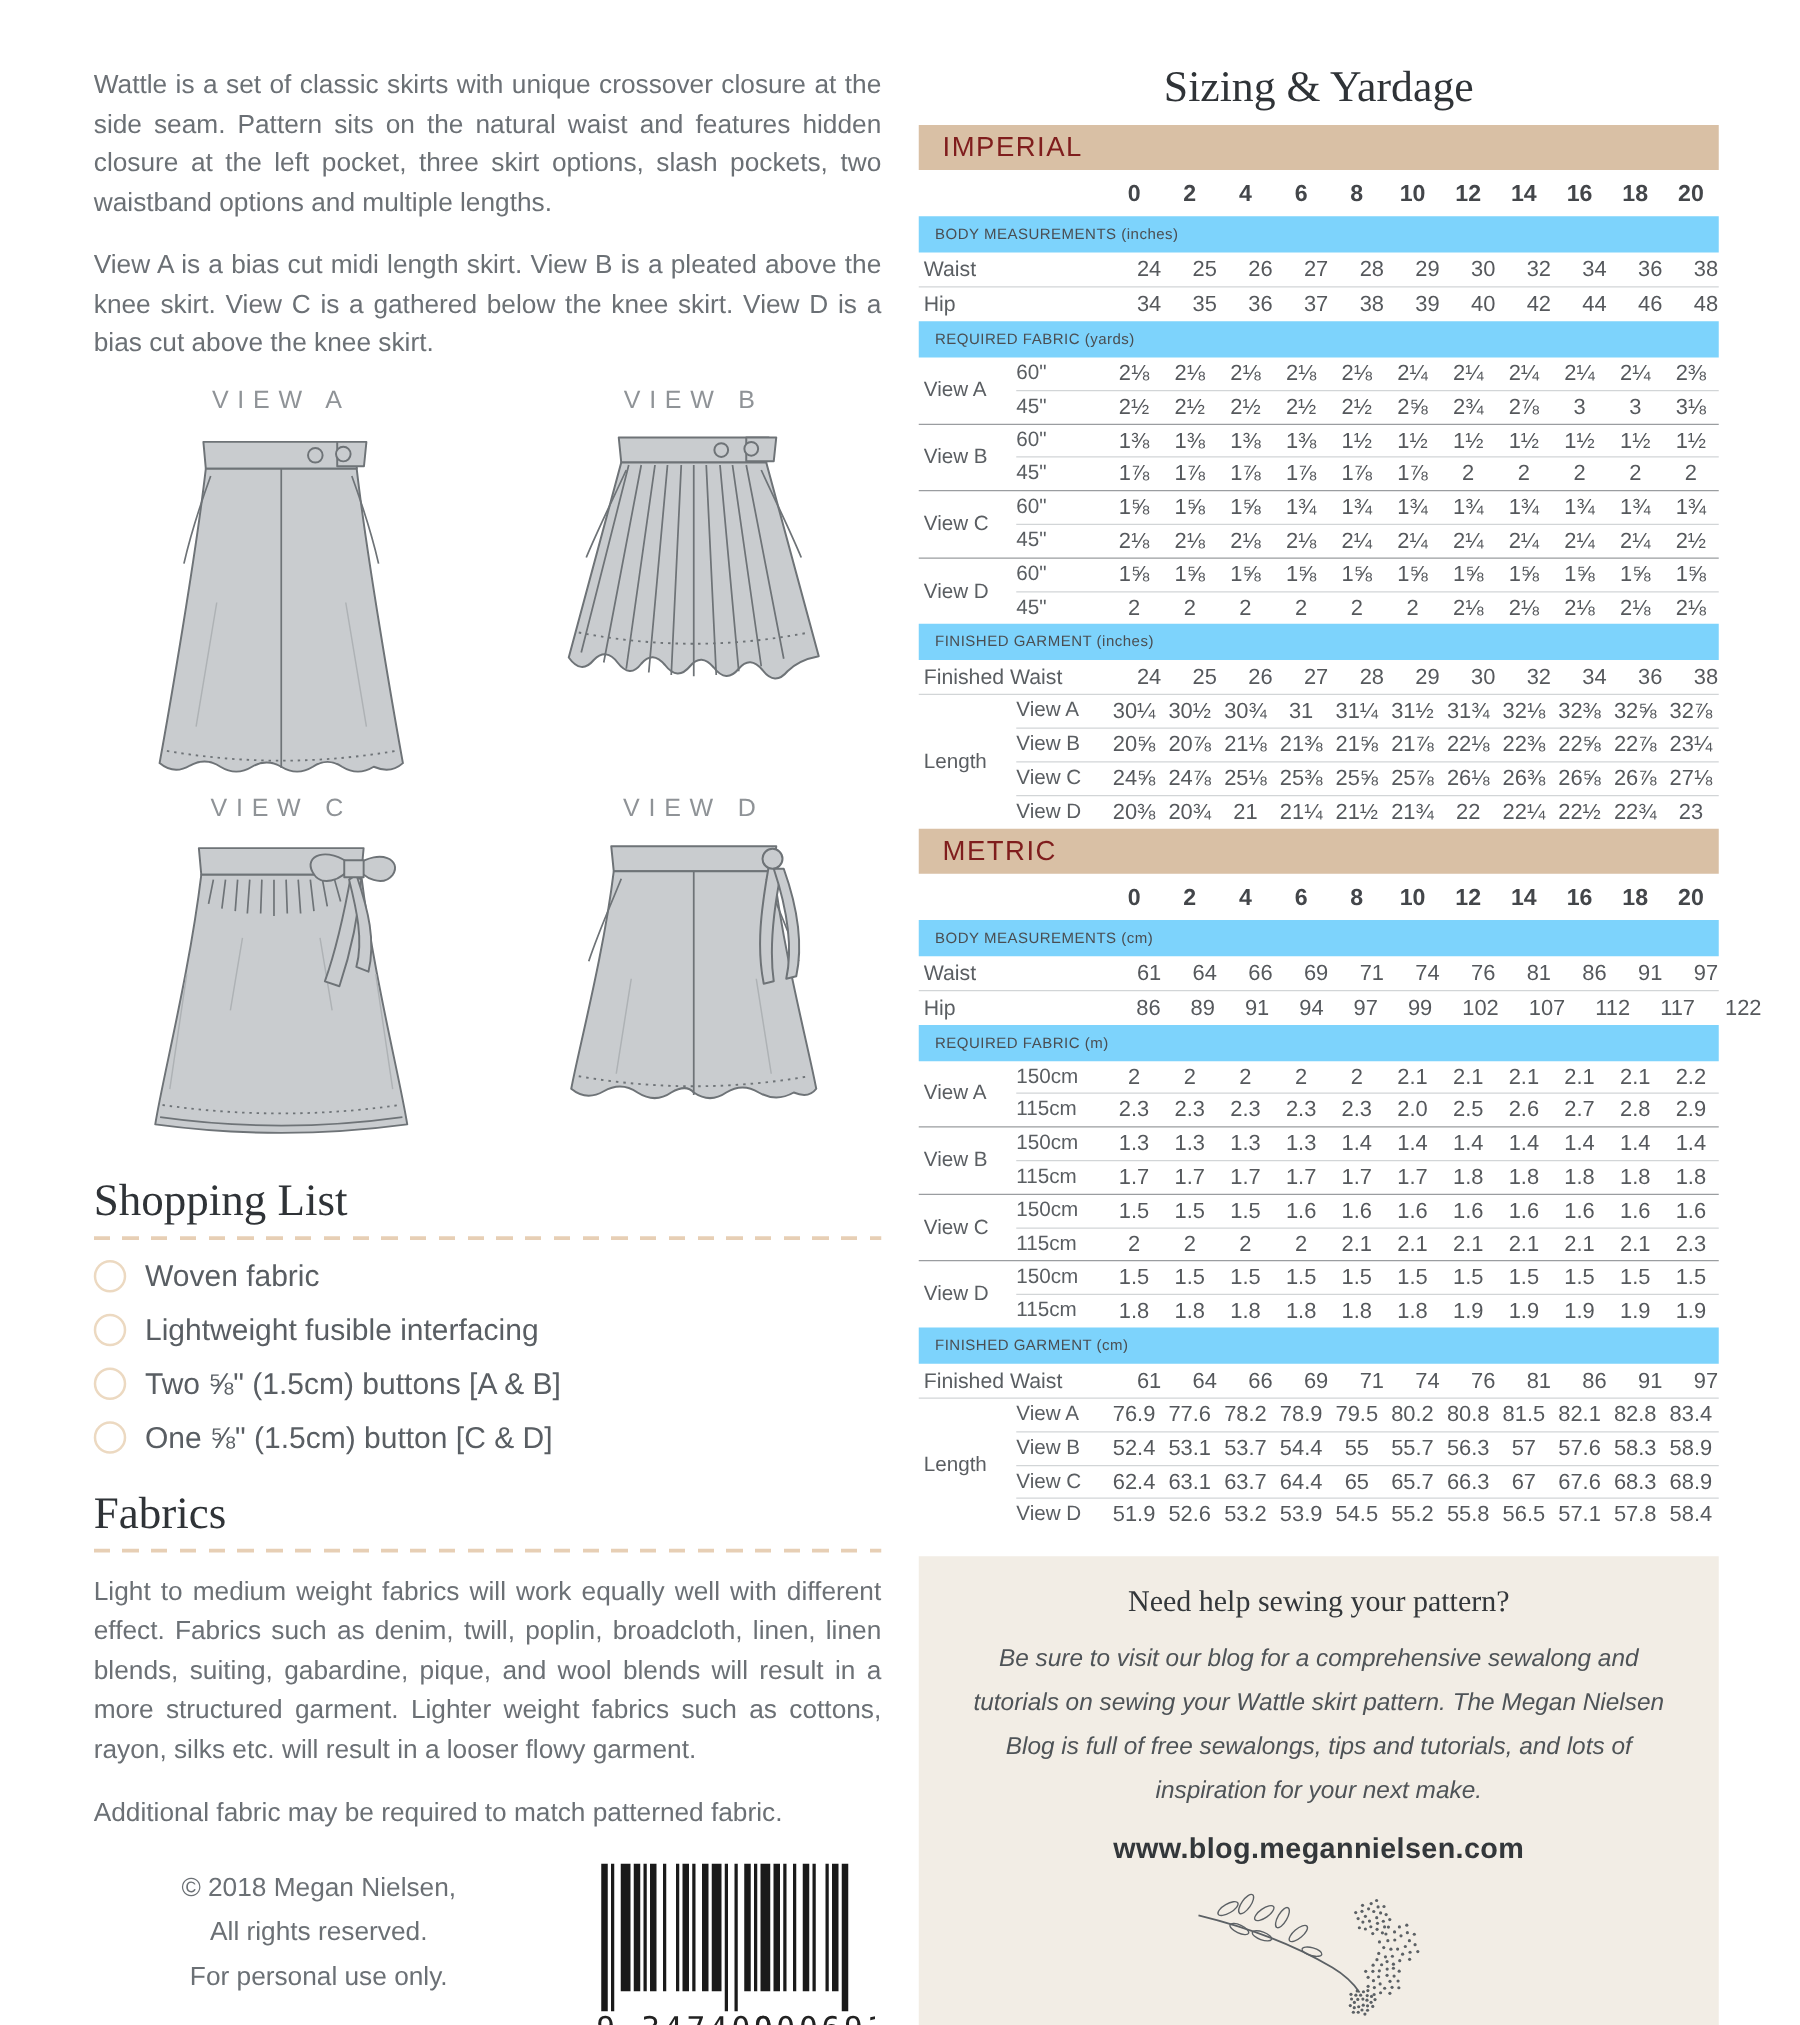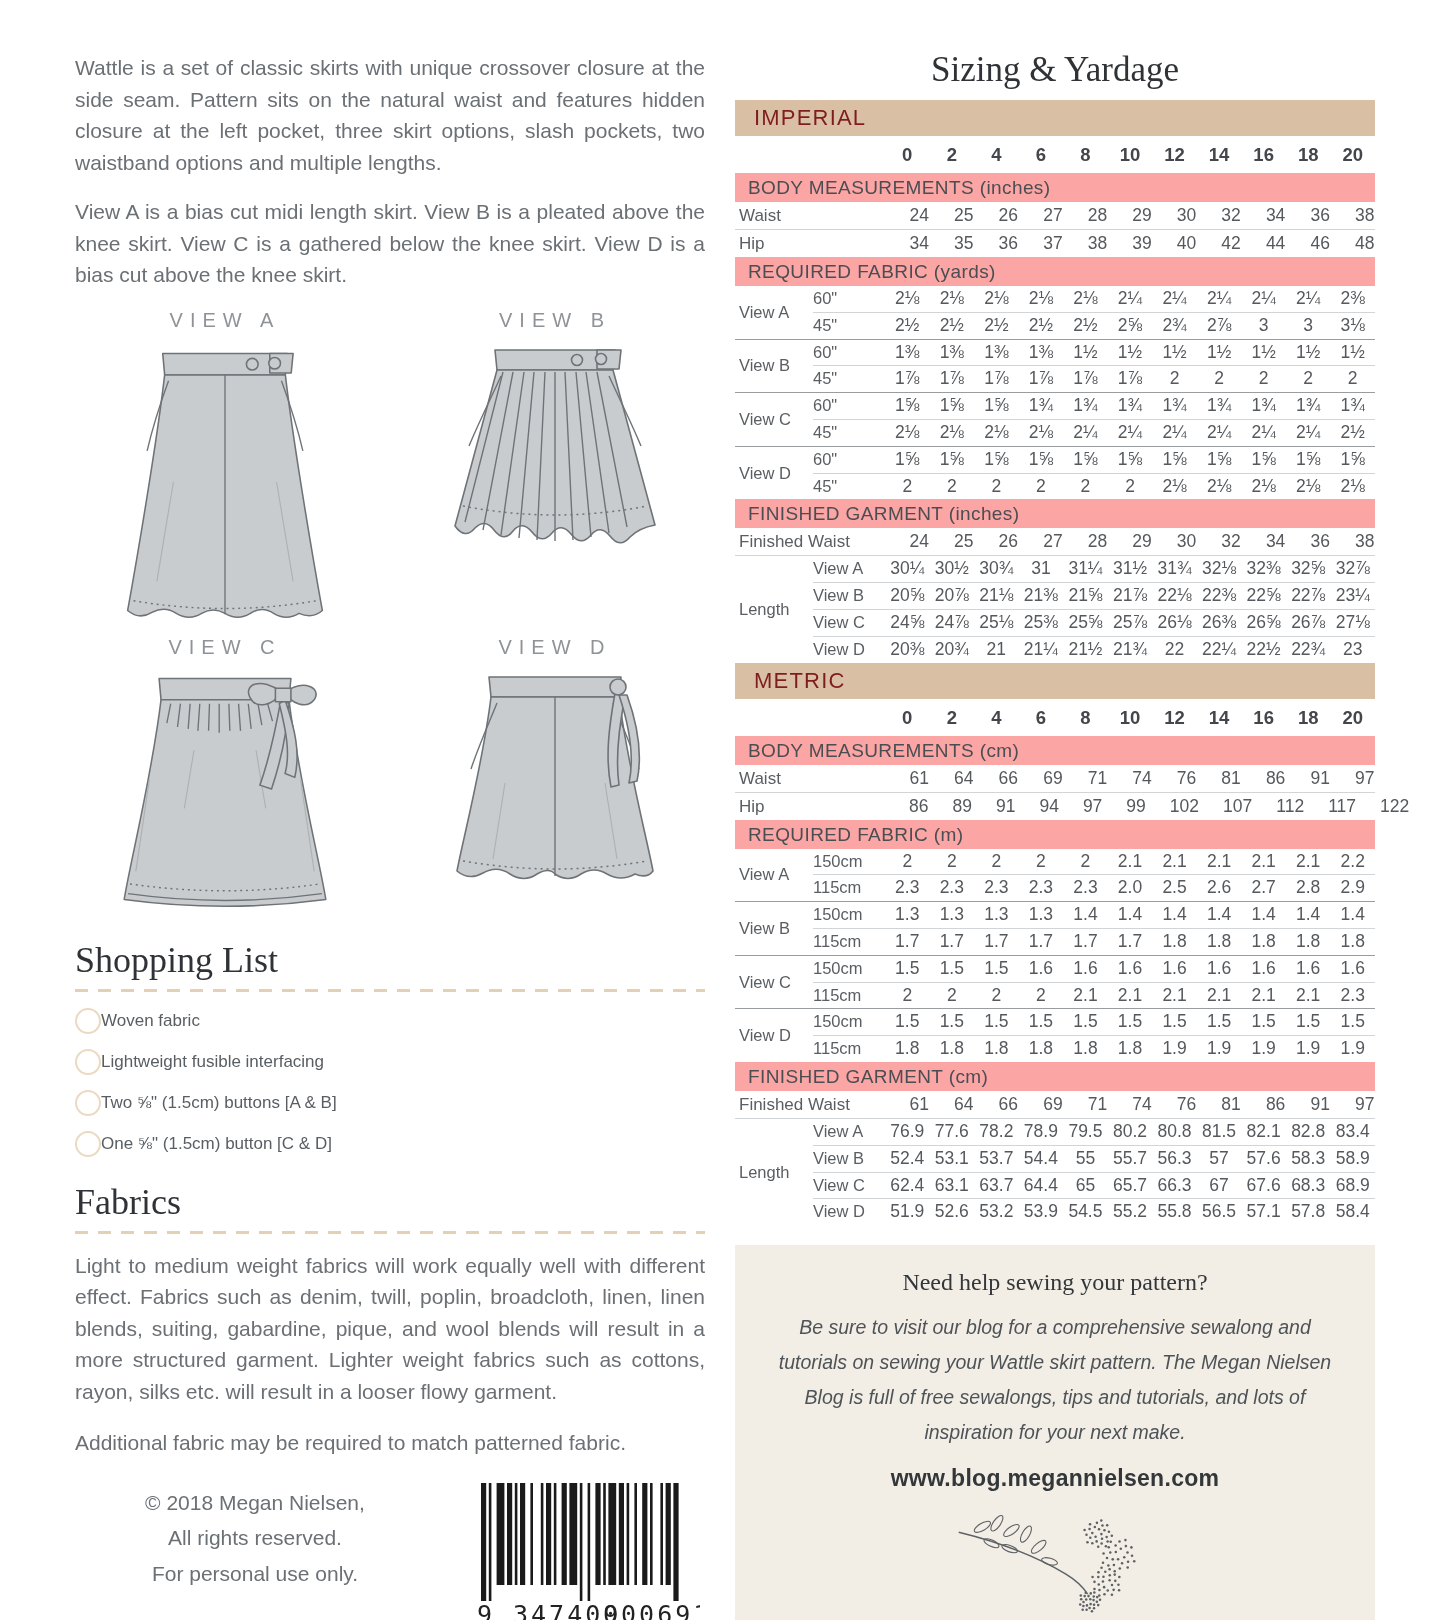--- a/index.html
+++ b/index.html
@@ -14,34 +14,34 @@
   .fig { text-align:center; }
   .view-label { font-size:20px; letter-spacing:7px; color:#8f9397; margin-bottom:4px; }
   .fig svg { display:block; margin:0 auto; }
   .sk { fill:#c9cccf; stroke:#6e7377; stroke-width:1.6; stroke-linejoin:round; }
   .skl { fill:none; stroke:#6e7377; stroke-width:1.4; }
   .skf { fill:none; stroke:#aeb2b5; stroke-width:1.2; }
   .skd { fill:none; stroke:#6e7377; stroke-width:1.5; stroke-dasharray:2 4; }
   .serif-h { font-family:"Liberation Serif", serif; font-weight:normal; color:#2f3337; font-size:36px; margin:24px 0 8px 0; }
   .dash-line { height:3px; margin:2px 0 16px 0;
     background:repeating-linear-gradient(90deg,#e7cfb5 0 13px,transparent 13px 23px); }
-  .shop-item { display:flex; align-items:center; margin:15px 0; font-size:17px; color:#595e63; }
+  .shop-item { display:flex; align-items:flex-start; gap:15px; margin:15px 0; font-size:24px; color:#595e63; }
   .shop-circle { width:22px; height:22px; border:2px solid #ecd9c1; border-radius:50%; flex:0 0 auto; }
   .fab-p { font-size:21px; line-height:1.5; text-align:justify; color:#6b7075; margin:0 0 20px 0; }
   .bottom-block { display:flex; align-items:flex-start; margin-top:26px; }
   .copyright { width:320px; margin-left:20px; text-align:center; font-size:21px; line-height:1.7; color:#6b7075; }
   .barcode-wrap { margin-left:60px; margin-top:-6px; }
   .bc-digits { font-family:"DejaVu Sans Mono", monospace; font-size:25px; fill:#222; }
   
   .right-col { position:absolute; left:735px; top:50px; width:640px; }
   .ry-title { font-family:"Liberation Serif", serif; font-weight:normal; font-size:35px; color:#2f3337; margin:0 0 10px 0;text-align:center; }
   .band { background:#d9c0a5; height:36px; line-height:36px; padding:0 19px; font-size:22px; letter-spacing:1.2px; color:#7f1d1d; }
   .sizes-row { display:grid; grid-template-columns:150px repeat(11,1fr); height:37px; line-height:37px; }
   .sizes-row .v { font-weight:bold; font-size:18.5px; color:#43464a; }
-  .sec-band { background:#fca5a5; height:29px; line-height:29px; padding:0 13px; font-size:19px; letter-spacing:0.4px; color:#4a4e52; }
+  .sec-band { background:#7dd3fc; height:29px; line-height:29px; padding:0 13px; font-size:12px; letter-spacing:0.4px; color:#4a4e52; }
   .t-row { display:grid; grid-template-columns:150px repeat(11,1fr); height:27px; line-height:27px; font-size:17.5px; color:#55585c;gap:24px; }
   .t-row .lbl { text-align:left; padding-left:4px; font-size:17px; color:#5a5e62; }
   .v { text-align:center; }
   .light-b { border-bottom:1px solid #d2d5d7; }
   .group { display:grid; grid-template-columns:78px 1fr; }
   .g-b { border-bottom:1px solid #9a9da0; }
   .g-lbl { align-self:center; font-size:16.5px; color:#5a5e62; padding-left:4px; }
   .t-sub { display:grid; grid-template-columns:72px repeat(11,1fr); height:25.8px; line-height:25.8px; font-size:17.5px; color:#55585c; }
   .t-sub .sub { text-align:left; font-size:16.5px; color:#5a5e62; }
   .s-b { border-bottom:1px solid #d2d5d7; }

